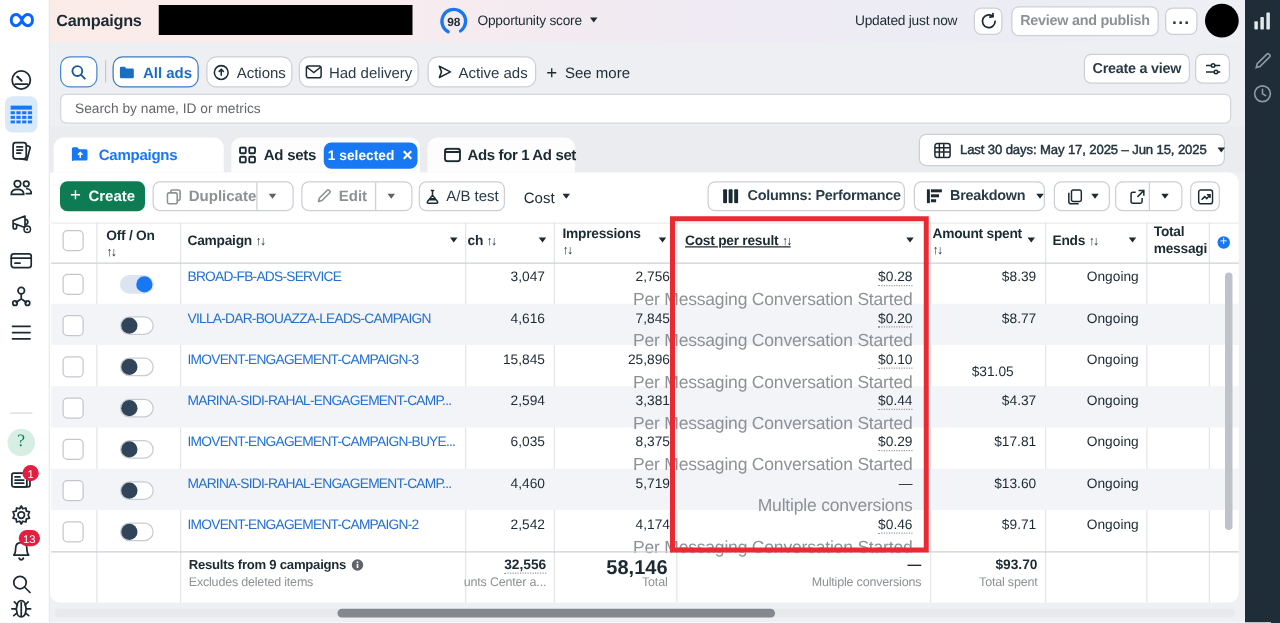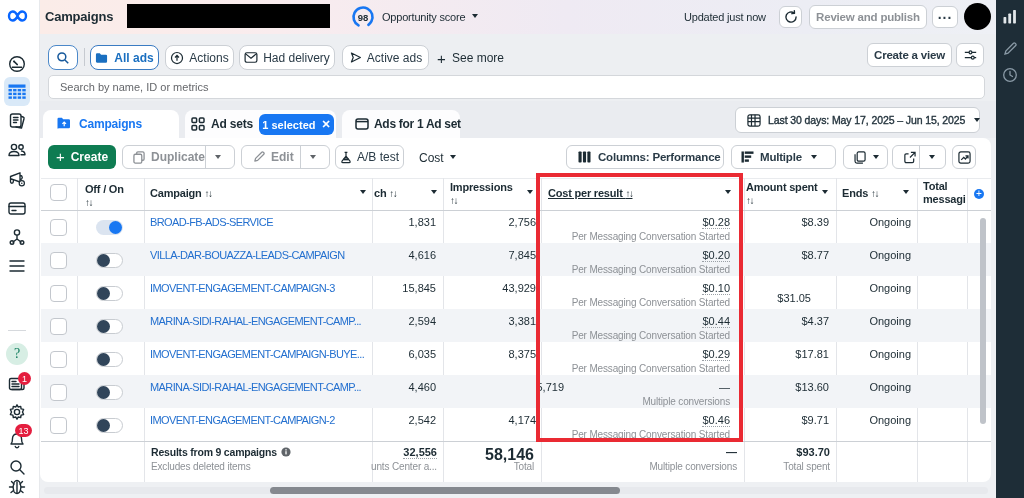--- a/index.html
+++ b/index.html
@@ -6,21 +6,21 @@
   body { font-family:"Liberation Sans", sans-serif; background:#eef0f3; color:#1c2b33; position:relative; }
   .abs { position:absolute; }
   .btn { position:absolute; white-space:nowrap; background:#fff; border:1px solid #ccd0d5; border-radius:6px; display:flex; align-items:center; justify-content:center; font-size:12px; font-weight:bold; color:#2a3b47; }
   .r { text-align:right; }
   svg { display:block; } .btn svg, .btn .caret, .btn span { flex:0 0 auto; }
   .caret { width:0; height:0; border-left:3.8px solid transparent; border-right:3.8px solid transparent; border-top:4.8px solid #1c2b33; display:inline-block; }
   .ar { letter-spacing:-1.5px; font-size:10px; }
   .hdr { position:absolute; font-size:11px; font-weight:bold; letter-spacing:-0.2px; color:#1c2b33; line-height:13px; }
   .cell { position:absolute; font-size:11px; color:#1c2b33; }
   .lnk { position:absolute; letter-spacing:-0.6px; font-size:11px; color:#2470cf; white-space:nowrap; overflow:hidden; }
-  .sub { position:absolute; font-size:10px; letter-spacing:-0.15px; color:#8d9196; white-space:nowrap; }
+  .sub { position:absolute; font-size:14px; letter-spacing:-0.15px; color:#8d9196; white-space:nowrap; }
   .cb { position:absolute; width:17px; height:17px; border:1px solid #c3c7cd; border-radius:4px; background:#fff; }
   .vline { position:absolute; width:1px; background:#e3e5e9; }
   .dotted { border-bottom:1px dotted #9aa0a6; padding-bottom:0px; }
   .tgl { position:absolute; width:27px; height:15px; border-radius:8px; }
 </style></head>
 <body>
 
 <div class="abs" style="left:0;top:0;width:40px;height:498px;background:#fff;border-right:1px solid #e7e9ec;"></div>
 <div class="abs" style="left:7px;top:9px;">
     <svg width="21" height="14" viewBox="0 0 21 14">
@@ -293,21 +293,21 @@
     <span style="font-size:11.5px;letter-spacing:-0.2px;">Columns: Performance</span>
   <span class="caret" style="margin-left:3px;"></span>
   </div>
 <div class="btn" style="left:731px;top:145px;width:105px;height:24px;justify-content:flex-start;padding-left:9px;gap:6px;">
   <svg width="13" height="12" viewBox="0 0 14 13">
       <rect x="0.5" y="0.5" width="2.6" height="12" fill="#1c2b33"></rect>
       <rect x="4" y="0.5" width="9.5" height="2.6" fill="#1c2b33"></rect>
       <rect x="4" y="4.8" width="7" height="2.6" fill="#1c2b33"></rect>
       <rect x="4" y="9.1" width="4.5" height="2.6" fill="#1c2b33"></rect>
     </svg>
-    <span style="font-size:11.5px;letter-spacing:-0.2px;">Multiple</span>
+    <span style="font-size:11.5px;letter-spacing:-0.2px;">Breakdown</span>
   <span class="caret" style="margin-left:3px;"></span>
   </div>
 <div class="btn" style="left:843px;top:145px;width:45px;height:24px;gap:7px;">
   <svg width="13" height="13" viewBox="0 0 14 14" fill="none" stroke="#1c2b33" stroke-width="1.3">
       <rect x="4.5" y="1" width="8.5" height="10" rx="1.5"></rect>
       <path d="M2.2 3.5 v7.5 q0 2 2 2 h6.5"></path>
     </svg>
   <span class="caret"></span>
   </div>
 <div class="btn" style="left:892px;top:145px;width:54px;height:24px;gap:0;">
@@ -356,21 +356,21 @@
 <div class="abs" style="left:974px;top:189px;width:10px;height:10px;color:#fff;font-size:10px;line-height:9px;text-align:center;">+</div>
 
 <div class="abs" style="left:41px;top:243px;width:950px;height:33px;background:#f2f4f7;"></div>
 <div class="abs" style="left:41px;top:309px;width:950px;height:33px;background:#f2f4f7;"></div>
 <div class="abs" style="left:41px;top:375px;width:950px;height:33px;background:#f2f4f7;"></div>
 
 <div class="cb" style="left:50px;top:219px;"></div>
 <div class="tgl" style="left:96px;top:220px;background:#dbe4f0;"></div>
 <div class="abs" style="left:109px;top:221px;width:13px;height:13px;border-radius:50%;background:#1877f2;"></div>
 <div class="lnk" style="left:150px;width:220px;top:216px;width:220px;">BROAD-FB-ADS-SERVICE</div>
-<div class="cell r" style="right:588px;top:216px;">1,831</div>
+<div class="cell r" style="right:588px;top:216px;">3,047</div>
 <div class="cell r" style="right:488px;top:216px;">2,756</div>
 <div class="cell" style="right:294px;top:216px;"><span class="dotted">$0.28</span></div>
 <div class="sub" style="right:294px;top:231px;">Per Messaging Conversation Started</div>
 <div class="cell" style="right:195px;top:216px;">$8.39</div>
 <div class="cell" style="right:113px;top:216px;">Ongoing</div>
 
 <div class="cb" style="left:50px;top:252px;"></div>
 <div class="tgl" style="left:96px;top:253px;background:#fff;border:1px solid #c8ccd1;"></div>
 <div class="abs" style="left:97px;top:254px;width:13px;height:13px;border-radius:50%;background:#31455a;"></div>
 <div class="lnk" style="left:150px;width:220px;top:249px;width:220px;">VILLA-DAR-BOUAZZA-LEADS-CAMPAIGN</div>
@@ -379,21 +379,21 @@
 <div class="cell" style="right:294px;top:249px;"><span class="dotted">$0.20</span></div>
 <div class="sub" style="right:294px;top:264px;">Per Messaging Conversation Started</div>
 <div class="cell" style="right:195px;top:249px;">$8.77</div>
 <div class="cell" style="right:113px;top:249px;">Ongoing</div>
 
 <div class="cb" style="left:50px;top:285px;"></div>
 <div class="tgl" style="left:96px;top:286px;background:#fff;border:1px solid #c8ccd1;"></div>
 <div class="abs" style="left:97px;top:287px;width:13px;height:13px;border-radius:50%;background:#31455a;"></div>
 <div class="lnk" style="left:150px;width:220px;top:282px;width:220px;">IMOVENT-ENGAGEMENT-CAMPAIGN-3</div>
 <div class="cell r" style="right:588px;top:282px;">15,845</div>
-<div class="cell r" style="right:488px;top:282px;">43,929</div>
+<div class="cell r" style="right:488px;top:282px;">25,896</div>
 <div class="cell" style="right:294px;top:282px;"><span class="dotted">$0.10</span></div>
 <div class="sub" style="right:294px;top:297px;">Per Messaging Conversation Started</div>
 <div class="cell" style="right:213px;top:282px;margin-top:10px;">$31.05</div>
 <div class="cell" style="right:113px;top:282px;">Ongoing</div>
 
 <div class="cb" style="left:50px;top:318px;"></div>
 <div class="tgl" style="left:96px;top:319px;background:#fff;border:1px solid #c8ccd1;"></div>
 <div class="abs" style="left:97px;top:320px;width:13px;height:13px;border-radius:50%;background:#31455a;"></div>
 <div class="lnk" style="left:150px;width:220px;top:315px;width:220px;">MARINA-SIDI-RAHAL-ENGAGEMENT-CAMP...</div>
 <div class="cell r" style="right:588px;top:315px;">2,594</div>
@@ -412,21 +412,21 @@
 <div class="cell" style="right:294px;top:348px;"><span class="dotted">$0.29</span></div>
 <div class="sub" style="right:294px;top:363px;">Per Messaging Conversation Started</div>
 <div class="cell" style="right:195px;top:348px;">$17.81</div>
 <div class="cell" style="right:113px;top:348px;">Ongoing</div>
 
 <div class="cb" style="left:50px;top:384px;"></div>
 <div class="tgl" style="left:96px;top:385px;background:#fff;border:1px solid #c8ccd1;"></div>
 <div class="abs" style="left:97px;top:386px;width:13px;height:13px;border-radius:50%;background:#31455a;"></div>
 <div class="lnk" style="left:150px;width:220px;top:381px;width:220px;">MARINA-SIDI-RAHAL-ENGAGEMENT-CAMP...</div>
 <div class="cell r" style="right:588px;top:381px;">4,460</div>
-<div class="cell r" style="right:460px;top:381px;margin-left:12px;">5,719</div>
+<div class="cell r" style="right:488px;top:381px;margin-left:12px;">5,719</div>
 <div class="cell" style="right:294px;top:381px;">—</div>
 <div class="sub" style="right:294px;top:396px;">Multiple conversions</div>
 <div class="cell" style="right:195px;top:381px;">$13.60</div>
 <div class="cell" style="right:113px;top:381px;">Ongoing</div>
 
 <div class="cb" style="left:50px;top:417px;"></div>
 <div class="tgl" style="left:96px;top:418px;background:#fff;border:1px solid #c8ccd1;"></div>
 <div class="abs" style="left:97px;top:419px;width:13px;height:13px;border-radius:50%;background:#31455a;"></div>
 <div class="lnk" style="left:150px;width:220px;top:414px;width:220px;">IMOVENT-ENGAGEMENT-CAMPAIGN-2</div>
 <div class="cell r" style="right:588px;top:414px;">2,542</div>

